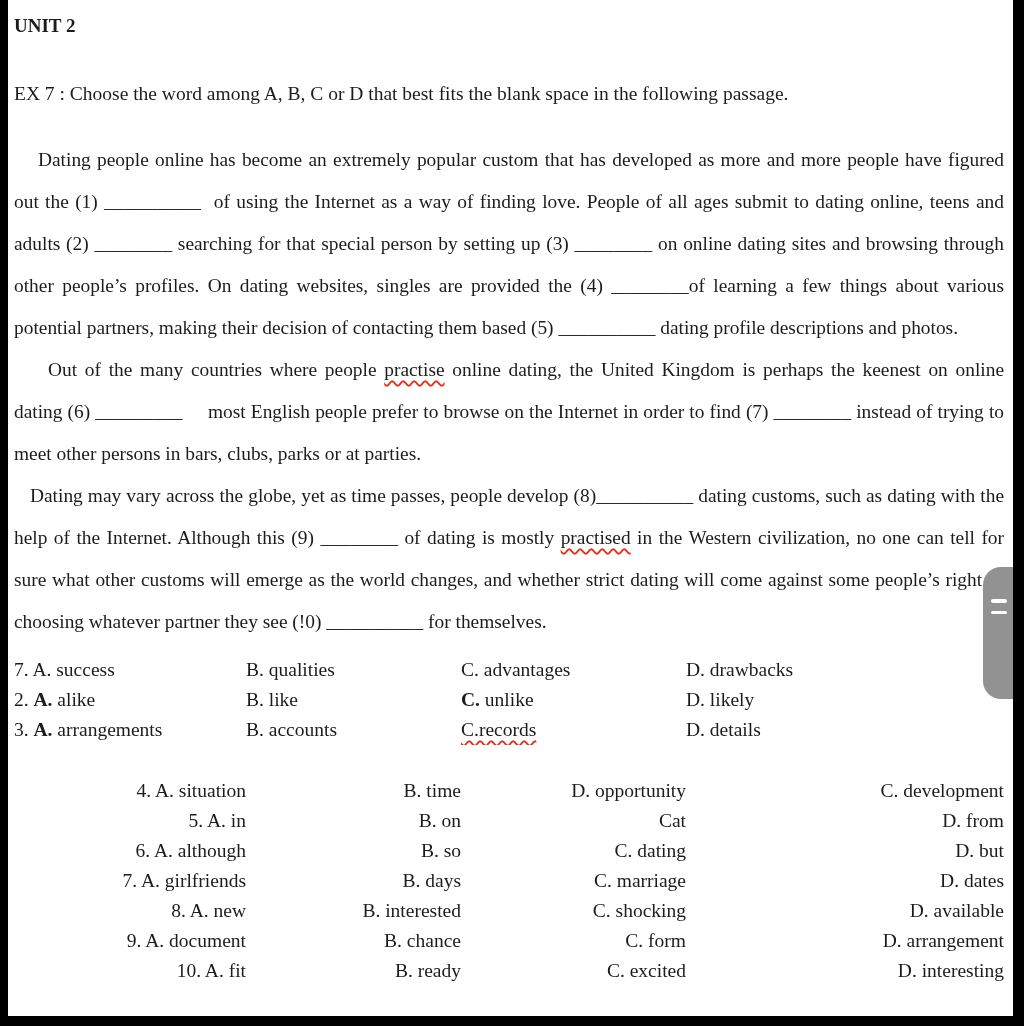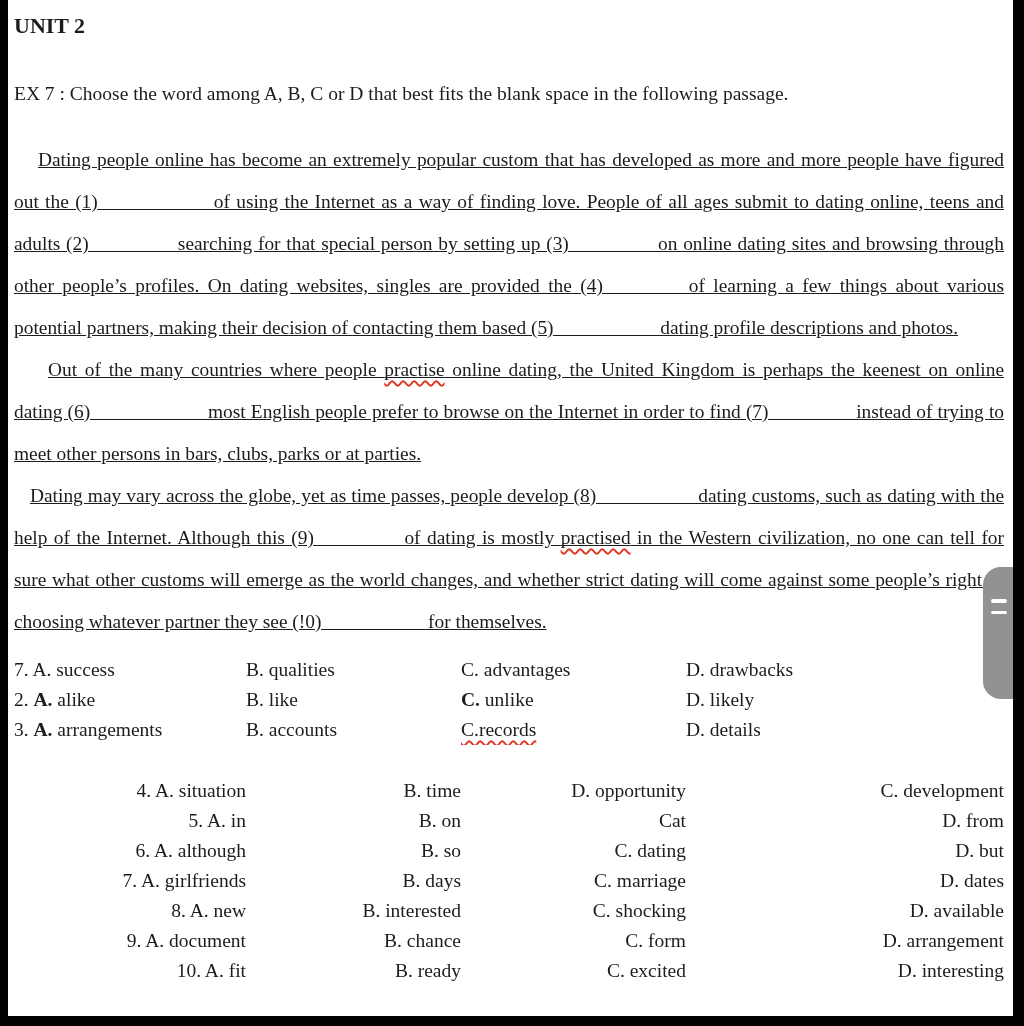--- a/index.html
+++ b/index.html
@@ -2,24 +2,24 @@
 <html><head>
 <meta charset="utf-8">
 <style>
   html,body { margin:0; padding:0; }
   body {
     width:1024px; height:1026px; position:relative; overflow:hidden;
     background:#ffffff; color:#1c1c1c;
     font-family:"Liberation Serif", serif;
   }
   .page { position:absolute; left:14px; right:20px; top:0; }
-  h1.unit-title { font-size:22px; line-height:24px; font-weight:bold; margin:14px 0 0 0; }
+  h1.unit-title { font-size:19px; line-height:24px; font-weight:bold; margin:14px 0 0 0; }
   h2.ex-heading { font-size:19.5px; line-height:24px; font-weight:normal; margin:44px 0 0 0; }
   .passage { margin-top:33px; font-size:19.4px; }
-  .para { margin:0; line-height:42px; text-align:justify;text-decoration:underline; }
+  .para { margin:0; line-height:42px; text-align:justify; }
   .para.p1 { text-indent:24px; }
   .para.p2 { text-indent:34px; }
   .para.p3 { text-indent:16px; }
   .b { font-weight:bold; }
   .sq {
     text-decoration:underline; text-decoration-style:wavy;
     text-decoration-color:#e0321e; text-decoration-thickness:2px;
     text-underline-offset:4px; text-decoration-skip-ink:none;
   }
   .answers { margin-top:12px; font-size:19.5px; }

